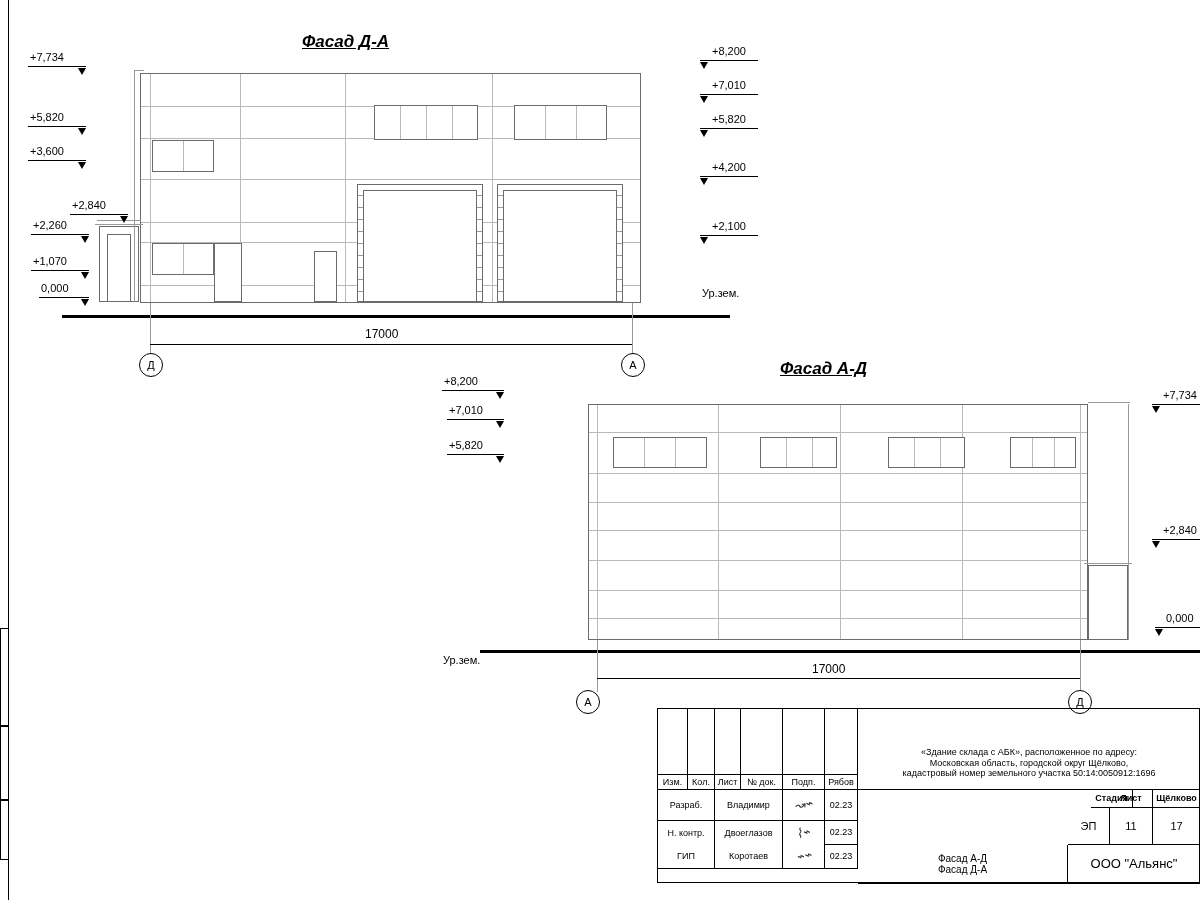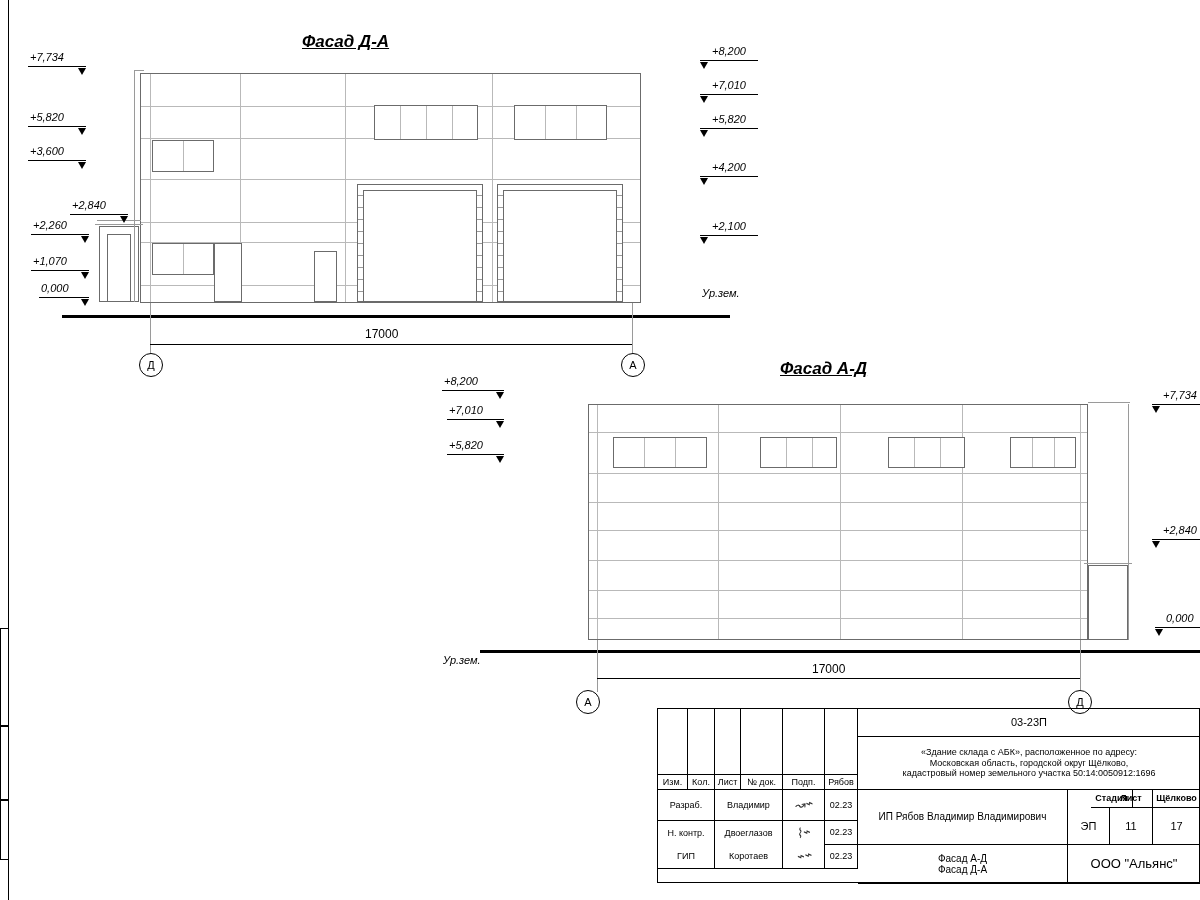--- a/index.html
+++ b/index.html
@@ -20,21 +20,20 @@
     left: 0; top: 0;
     width: 1200px;
     height: 900px;
   }
   
   .lbl {
     position: absolute;
     font-size: 11px;
     white-space: nowrap;
     line-height: 1;
-    font-style: italic;
   }
   .title {
     position: absolute;
     font-size: 17px;
     font-style: italic;
     font-weight: bold;
     text-decoration: underline;
     white-space: nowrap;
   }
   .hline {
@@ -408,29 +407,27 @@
       </div>
     <div class="cell br bb" style="left:167px; top:112px; width:33px; height:24px;">02.23</div>
 
     <div class="cell bb br" style="left:0px; top:136px; width:57px; height:24px;">ГИП</div>
     <div class="cell bb br" style="left:57px; top:136px; width:68px; height:24px;">Коротаев</div>
     <div class="cell bb br" style="left:125px; top:136px; width:42px; height:24px;">
         <span class="sig">⌁⌁</span>
       </div>
     <div class="cell bb br" style="left:167px; top:136px; width:33px; height:24px;">02.23</div>
 
-    <div class="cell bb br" style="left:200px; top:0px; width:343px; height:28px; font-size:11px;">03-23П</div>
 
     <div class="cell bb br" style="left:200px; top:28px; width:343px; height:53px; flex-direction:column; padding:0 4px; font-size:9px;">
       <span>«Здание склада с АБК», расположенное по адресу:</span>
       <span>Московская область, городской округ Щёлково,</span>
       <span>кадастровый номер земельного участка 50:14:0050912:1696</span>
     </div>
 
-    <div class="cell bb br" style="left:200px; top:81px; width:210px; height:55px; font-size:10px;">ИП Рябов Владимир Владимирович</div>
 
     <div class="cell bb br" style="left:433px; top:81px; width:42px; height:18px; font-weight:bold;">Стадия</div>
     <div class="cell bb br" style="left:452px; top:81px; width:43px; height:18px; font-weight:bold;">Лист</div>
     <div class="cell bb br" style="left:495px; top:81px; width:48px; height:18px; font-weight:bold;">Щёлково</div>
 
     <div class="cell bb br" style="left:410px; top:99px; width:42px; height:37px; font-size:11px;text-align:right;">ЭП</div>
     <div class="cell bb br" style="left:452px; top:99px; width:43px; height:37px; font-size:11px;">11</div>
     <div class="cell bb br" style="left:495px; top:99px; width:48px; height:37px; font-size:11px;">17</div>
 
     <div class="cell bb br" style="left:200px; top:136px; width:210px; height:39px; flex-direction:column; font-size:10px;">

